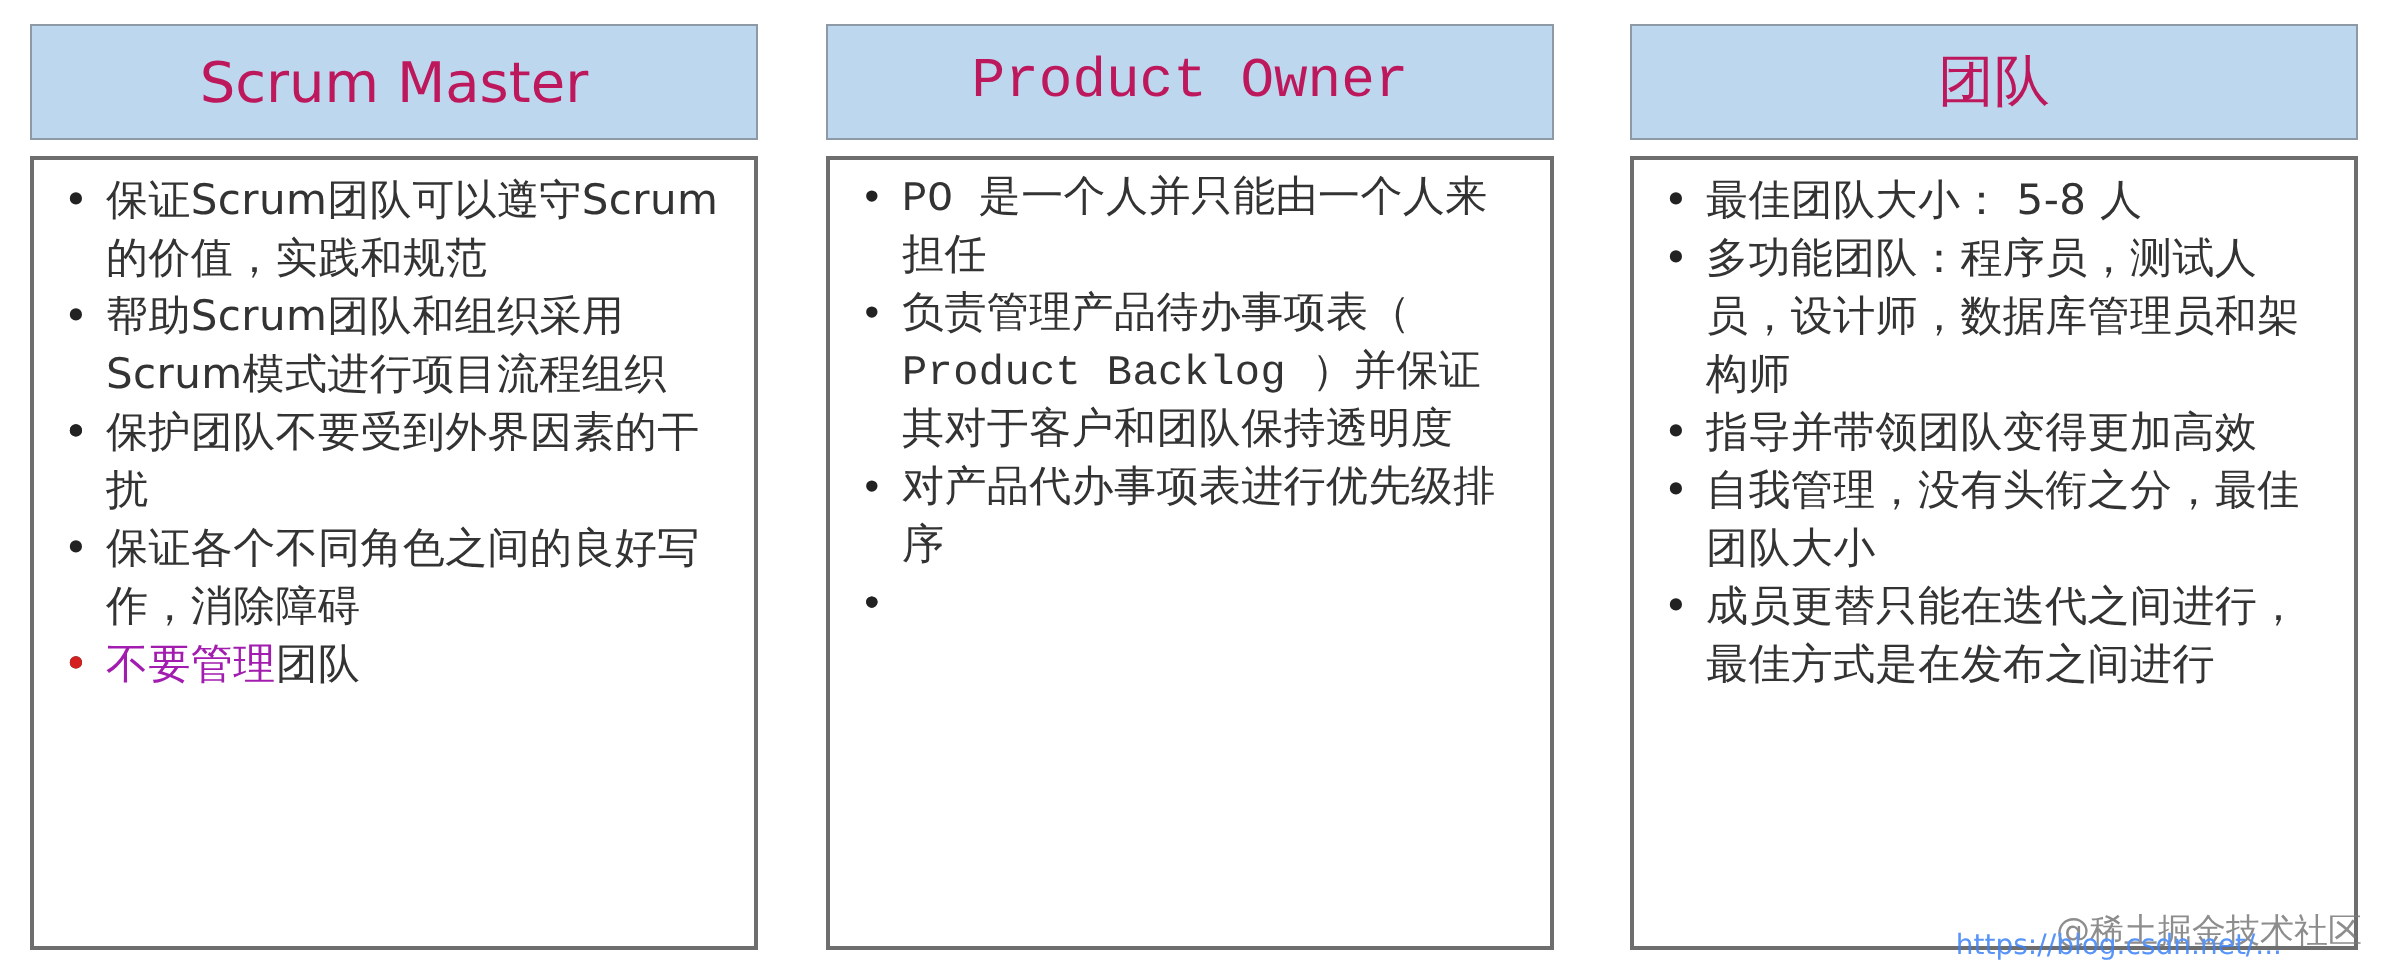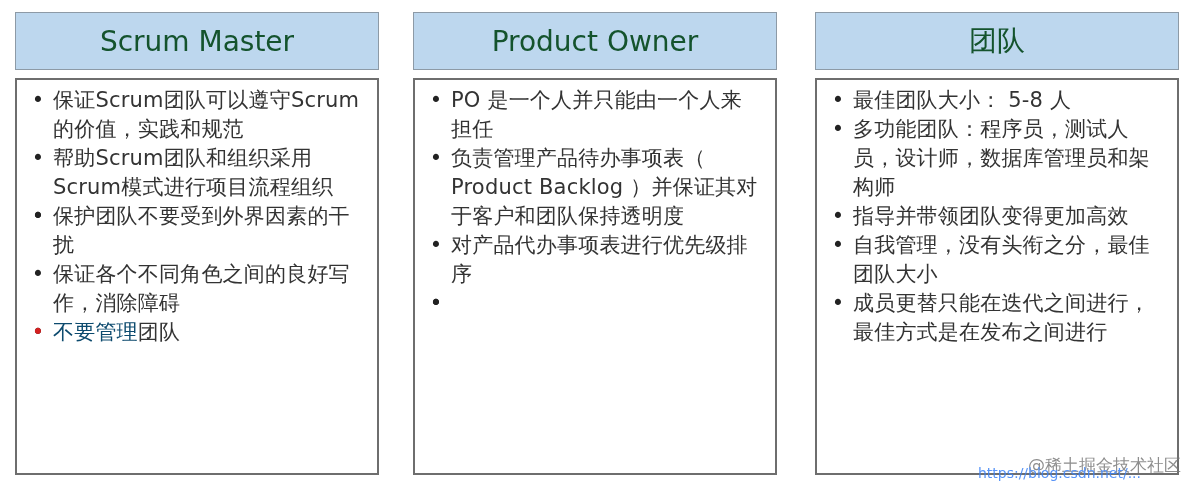--- a/index.html
+++ b/index.html
@@ -2,37 +2,37 @@
 <html><head>
   <meta charset="utf-8">
   <style>
     html, body { margin: 0; padding: 0; background: #ffffff; }
     body { width: 1193px; height: 487px; position: relative; overflow: hidden;
            font-family: "DejaVu Sans", "Liberation Sans", sans-serif; }
     .col { position: absolute; top: 12px; width: 364px; }
     .header {
       height: 58px; background: #bdd7ee; border: 1px solid #8d9aa6;
       box-sizing: border-box; display: flex; align-items: center; justify-content: center;
-      font-size: 28px; color: #14532d;
+      font-size: 28px; color: #be185d;
     }
     .body {
       position: absolute; top: 66px; left: 0; width: 364px; height: 397px;
       border: 2px solid #6e6e6e; box-sizing: border-box; background: #ffffff;
       padding: 6px 14px 0 8px;
     }
     ul { list-style: none; margin: 0; padding: 0; }
     li {
       position: relative; padding-left: 28px; font-size: 21px; line-height: 29px;
       color: #333333; letter-spacing: 0.2px;
     }
     li .bullet {
       position: absolute; left: 6px; top: 0; width: 14px; text-align: center; color: #222;
     }
     li.red .bullet { color: #d42020; }
-    .red-text { color: #0c4a6e; }
+    .red-text { color: #a21caf; }
     .watermark {
       position: absolute; right: 12px; bottom: 10px; font-size: 17px; color: #7a7a7a;
       opacity: 0.85;
     }
     .watermark .url { color: #3b82f6; font-size: 14px; position: absolute; right: 40px; bottom: -4px; white-space: nowrap; }
   </style>
 </head>
 <body>
 
 <div class="col" style="left:15px;">
@@ -45,21 +45,21 @@
       <li><span class="bullet">•</span><span>帮助Scrum团队和组织采用Scrum模式进行项目流程组织</span></li>
       <li><span class="bullet">•</span></li>
       <li><span class="bullet">•</span><span>保护团队不要受到外界因素的干扰</span></li>
       <li><span class="bullet">•</span><span>保证各个不同角色之间的良好写作，消除障碍</span></li>
       <li><span class="bullet">•</span></li>
       <li class="red"><span class="bullet">•</span><span class="red-text">不要管理</span><span>团队</span></li>
     </ul>
   </div>
 </div>
 
-<div class="col" style="left:413px;">
+<div class="col" style="left:413px;font-family:Liberation Mono, monospace;">
   <div class="header">
     <span>Product Owner</span>
   </div>
   <div class="body">
     <ul>
       <li><span class="bullet">•</span><span>PO 是一个人并只能由一个人来担任</span></li>
       <li><span class="bullet">•</span><span>负责管理产品待办事项表（ Product Backlog ）并保证其对于客户和团队保持透明度</span></li>
       <li><span class="bullet">•</span><span>对产品代办事项表进行优先级排序</span></li>
       <li><span class="bullet">•</span></li>
       <li><span class="bullet">•</span></li>

